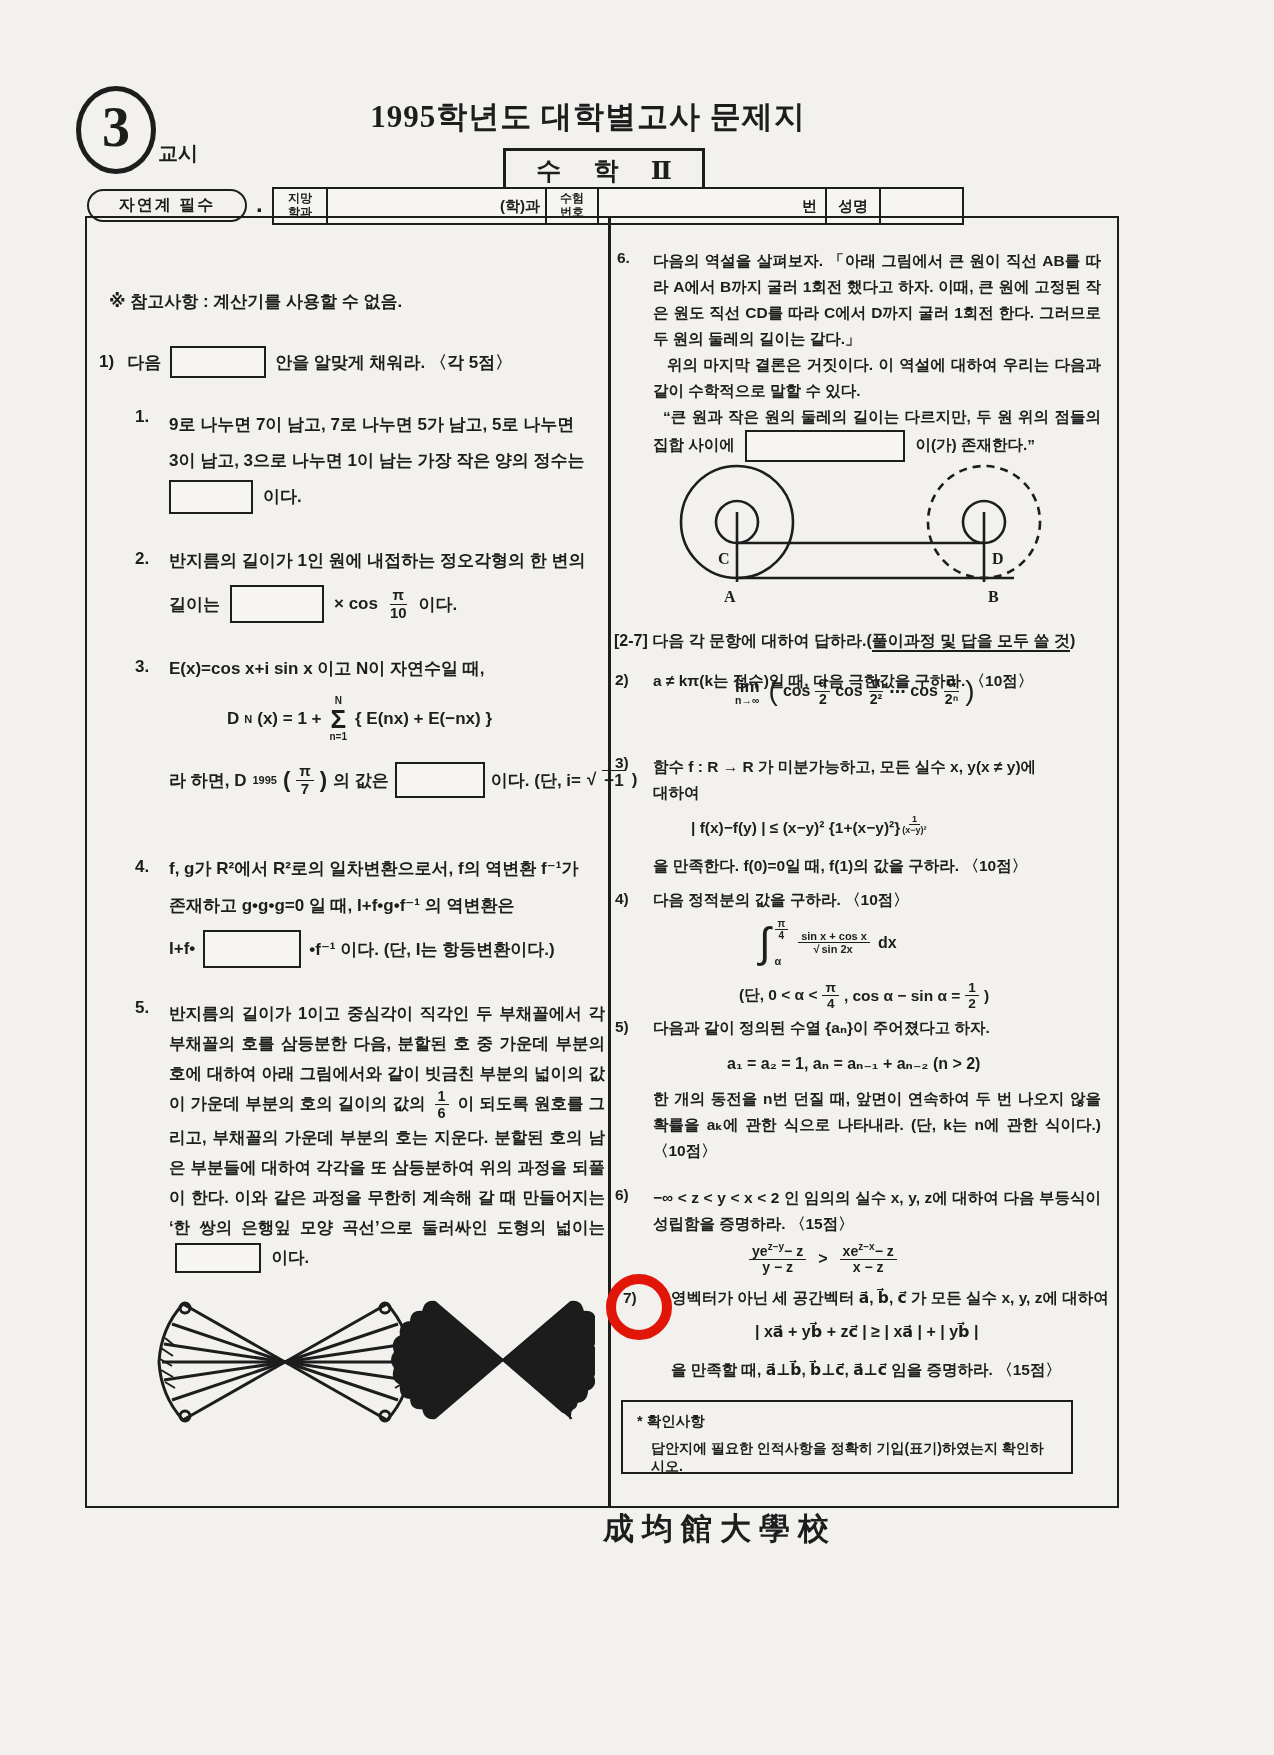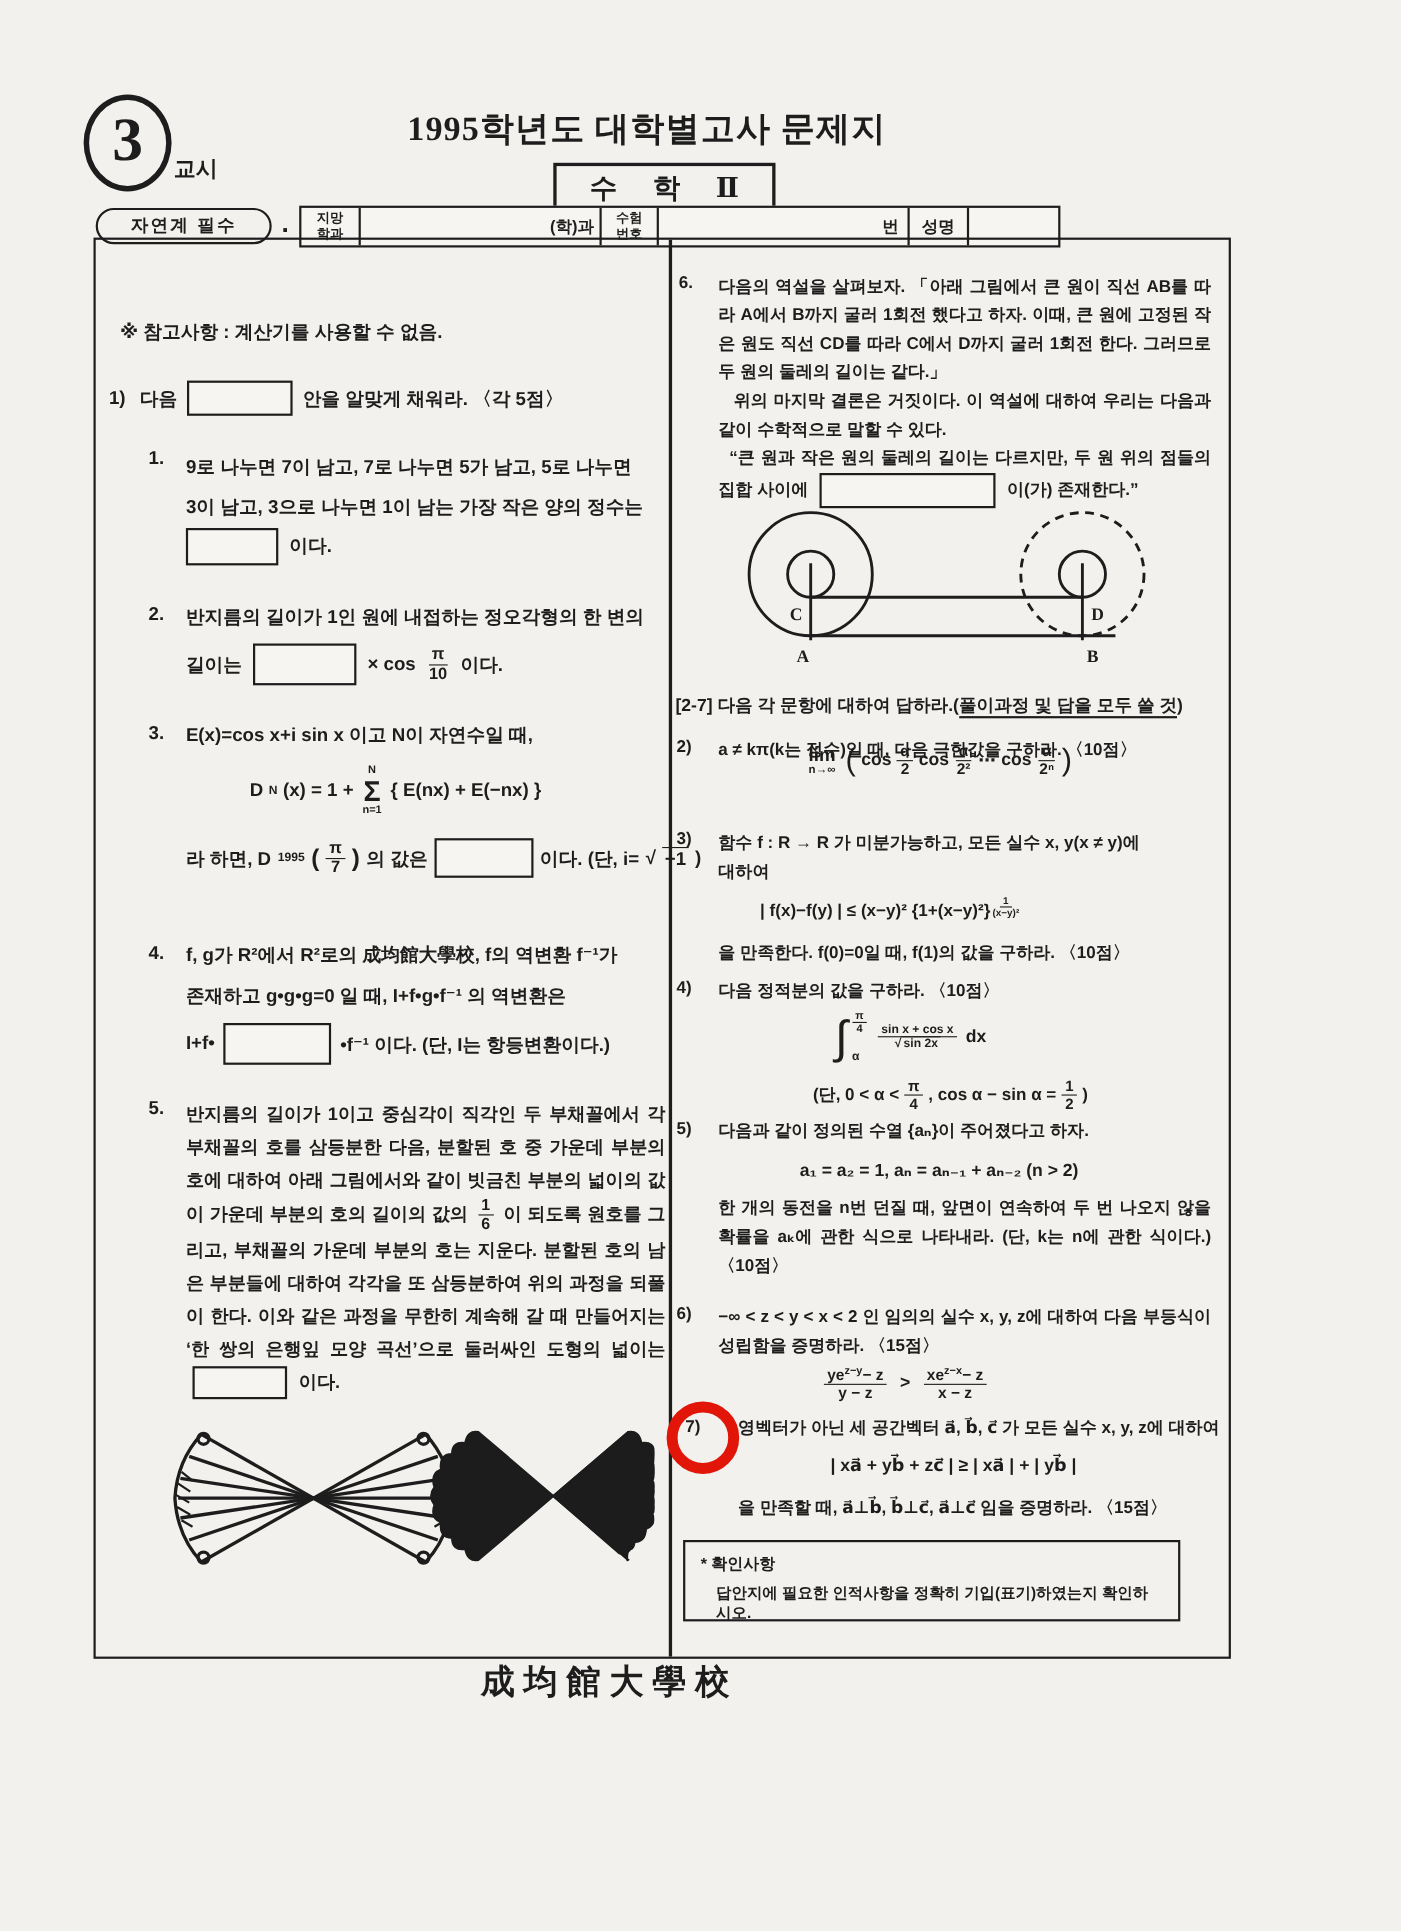--- a/index.html
+++ b/index.html
@@ -134,21 +134,21 @@
         <span class="blank" style="width:86px;height:32px;"></span>
         <span>이다. (단, i=</span>
           <span>√</span>
           <span class="rad">−1</span>
           <span>)</span>
       </div>
     </div>
 
     <div class="qnum" style="left:48px;top:639px;">4.</div>
     <div class="abs" style="left:82px;top:639px;font-size:17px;">
-      <div>f, g가 R²에서 R²로의 成均館大學校, f의 역변환 f⁻¹가</div>
+      <div>f, g가 R²에서 R²로의 일차변환으로서, f의 역변환 f⁻¹가</div>
       <div style="margin-top:14px;">존재하고 g•g•g=0 일 때, I+f•g•f⁻¹ 의 역변환은</div>
       <div class="row" style="gap:8px;margin-top:12px;height:40px;">
         <span>I+f•</span>
         <span class="blank" style="width:94px;height:34px;"></span>
         <span>•f⁻¹ 이다. (단, I는 항등변환이다.)</span>
       </div>
     </div>
 
     <div class="qnum" style="left:48px;top:780px;">5.</div>
     <div class="abs jp" style="left:82px;top:780px;width:436px;font-size:16.5px;line-height:30px;white-space:normal;">
@@ -336,15 +336,15 @@
     <div class="t" style="left:584px;top:1070px;font-size:15.5px;">영벡터가 아닌 세 공간벡터 a⃗, b⃗, c⃗ 가 모든 실수 x, y, z에 대하여</div>
     <div class="t" style="left:668px;top:1104px;font-size:16px;">| xa⃗ + yb⃗ + zc⃗ | ≥ | xa⃗ | + | yb⃗ |</div>
     <div class="t" style="left:584px;top:1142px;font-size:15.5px;">을 만족할 때, a⃗⊥b⃗, b⃗⊥c⃗, a⃗⊥c⃗ 임을 증명하라. 〈15점〉</div>
 
     <div class="abs" style="left:534px;top:1182px;width:452px;height:74px;border:2.6px solid #1d1d1d;padding:10px 14px;box-sizing:border-box;">
       <div style="font-size:14.5px;">* 확인사항</div>
       <div style="font-size:14px;margin-top:9px;margin-left:14px;">답안지에 필요한 인적사항을 정확히 기입(표기)하였는지 확인하시오.</div>
     </div>
   </div>
 
-  <div class="t serif" style="left:437px;top:1508px;width:400px;text-align:left;font-size:31px;letter-spacing:8px;">成均館大學校</div>
+  <div class="t serif" style="left:437px;top:1508px;width:400px;text-align:right;font-size:31px;letter-spacing:8px;">成均館大學校</div>
 
 </div>
 
 </body></html>

